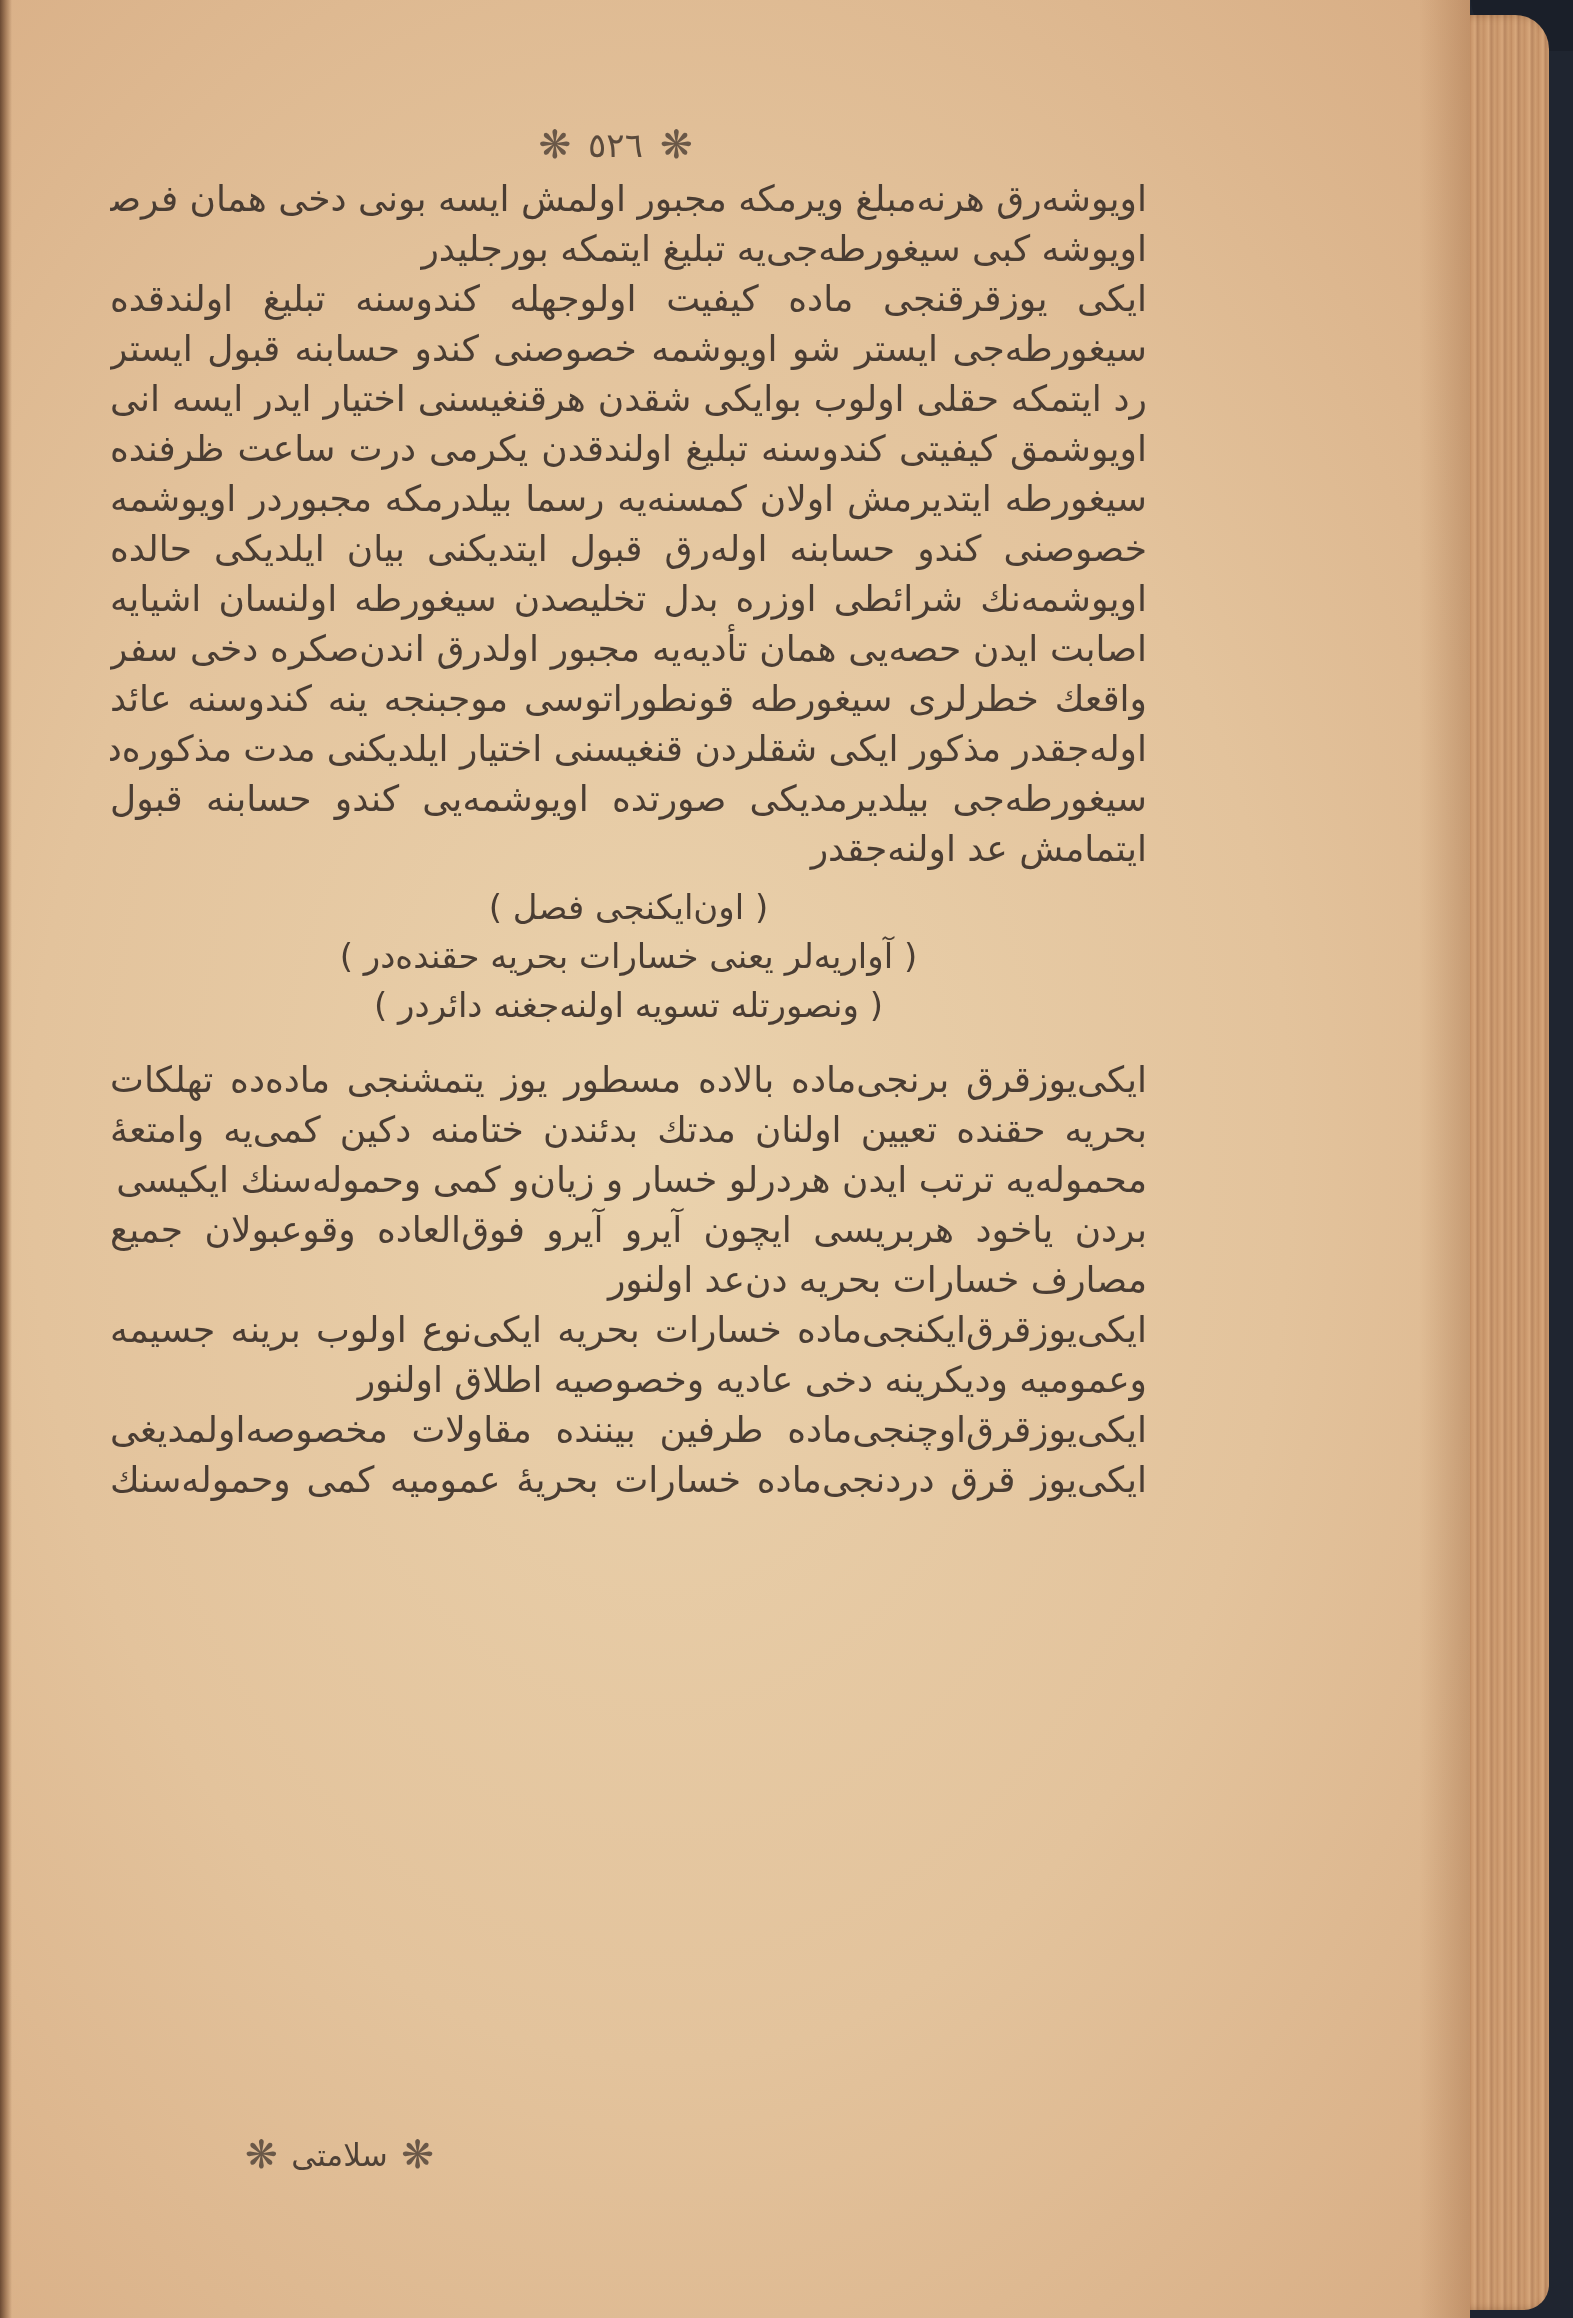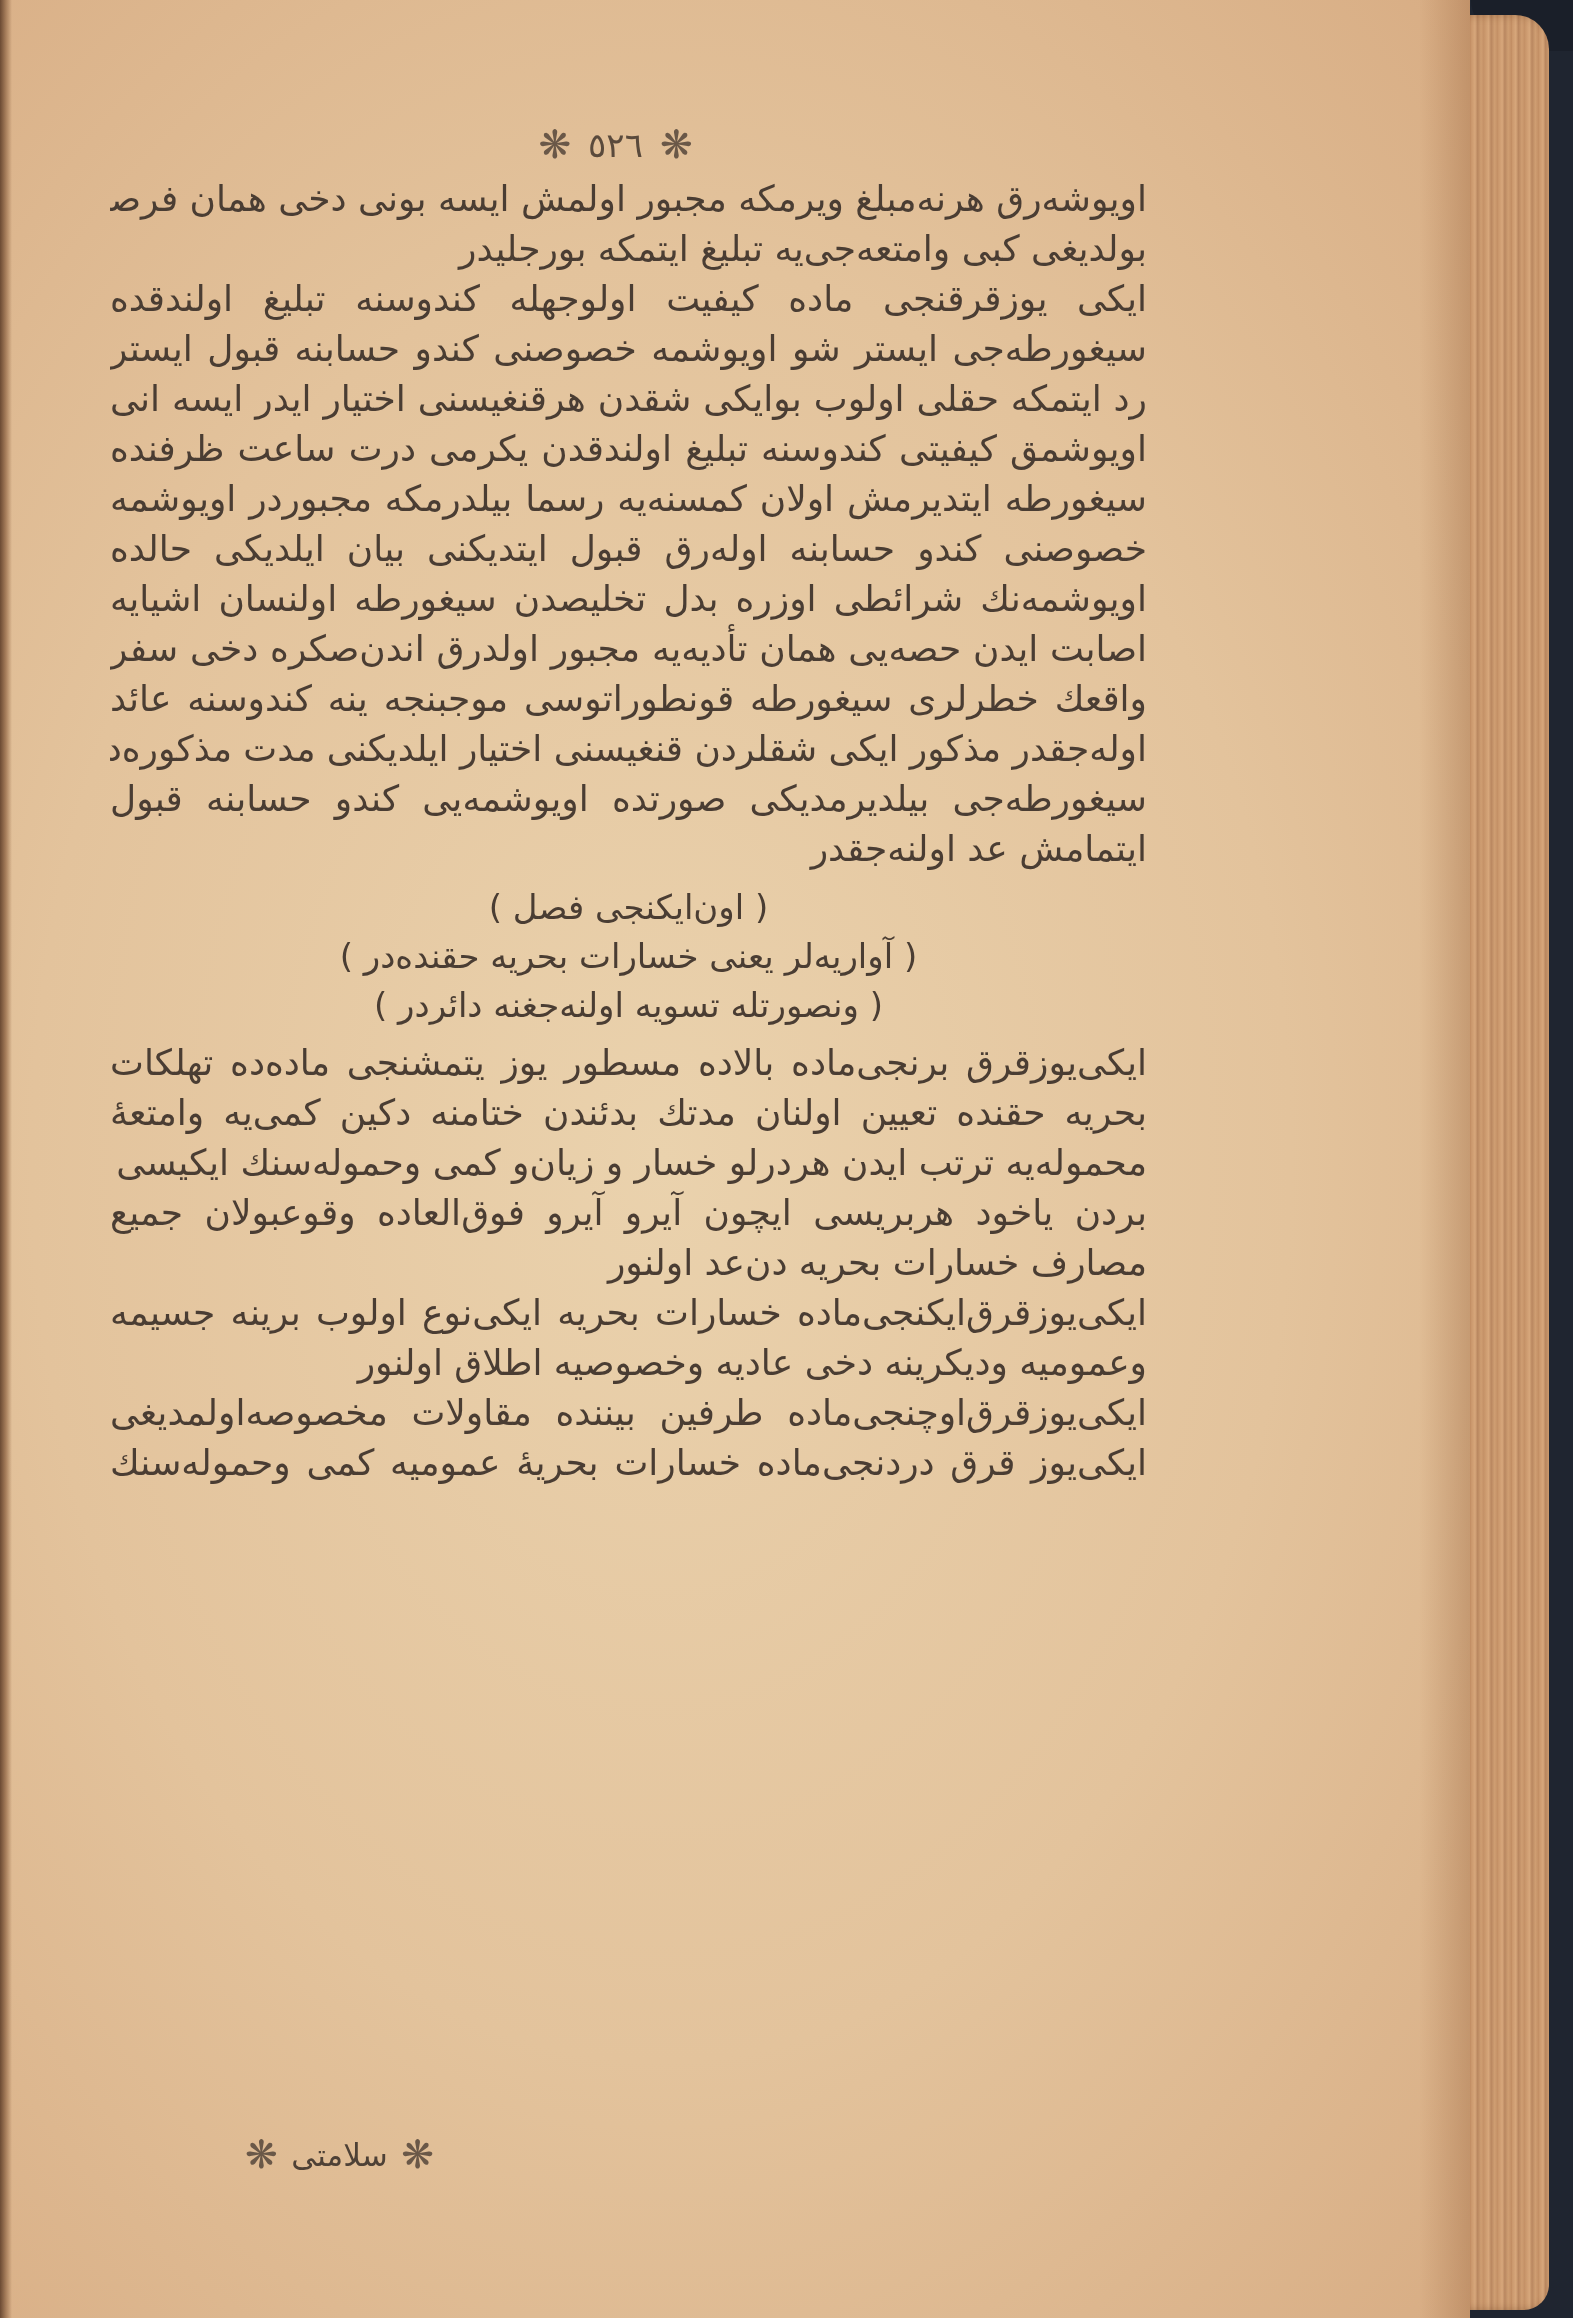--- a/index.html
+++ b/index.html
@@ -113,21 +113,21 @@
     .line.last {
       text-align-last: right;
     }
     .line.center {
       text-align: center;
       text-align-last: center;
       font-size: 34px;
     }
     .headings {
       margin-top: 8.5px;
-      margin-bottom: 8px;
+      margin-bottom: 25px;
     }
     .headings .line.center {
       height: 49px;
       line-height: 49px;
     }
     .catchword {
       position: absolute;
       top: 2125px;
       left: 229px;
       width: 221px;
@@ -154,21 +154,21 @@
   <div class="page-number">
     <span class="ornament">❋</span>
     <span>٥٢٦</span>
     <span class="ornament">❋</span>
   </div>
 
   <div class="text-block">
 
     <div>
       <div class="line">اویوشه‌رق هرنه‌مبلغ ویرمکه مجبور اولمش ایسه بونی دخی همان فرصت</div>
-      <div class="line last">بولدیغی کبی وامتعه‌جی‌یه تبلیغ ایتمکه بورجلیدر</div>
+      <div class="line last">اویوشه کبی سیغورطه‌جی‌یه تبلیغ ایتمکه بورجلیدر</div>
     </div>
 
     <div>
       <div class="line">ایکی یوزقرقنجی ماده   کیفیت اولوجهله کندوسنه تبلیغ اولندقده</div>
       <div class="line">سیغورطه‌جی ایستر شو اویوشمه خصوصنی کندو حسابنه قبول ایستر</div>
       <div class="line">رد ایتمکه حقلی اولوب بوایکی شقدن هرقنغیسنی اختیار ایدر ایسه انی</div>
       <div class="line">اویوشمق کیفیتی کندوسنه تبلیغ اولندقدن یکرمی درت ساعت ظرفنده</div>
       <div class="line">سیغورطه ایتدیرمش اولان کمسنه‌یه رسما بیلدرمکه مجبوردر اویوشمه</div>
       <div class="line">خصوصنی کندو حسابنه اوله‌رق قبول ایتدیکنی بیان ایلدیکی حالده</div>
       <div class="line">اویوشمه‌نك شرائطی اوزره بدل تخلیصدن سیغورطه اولنسان اشیایه</div>

